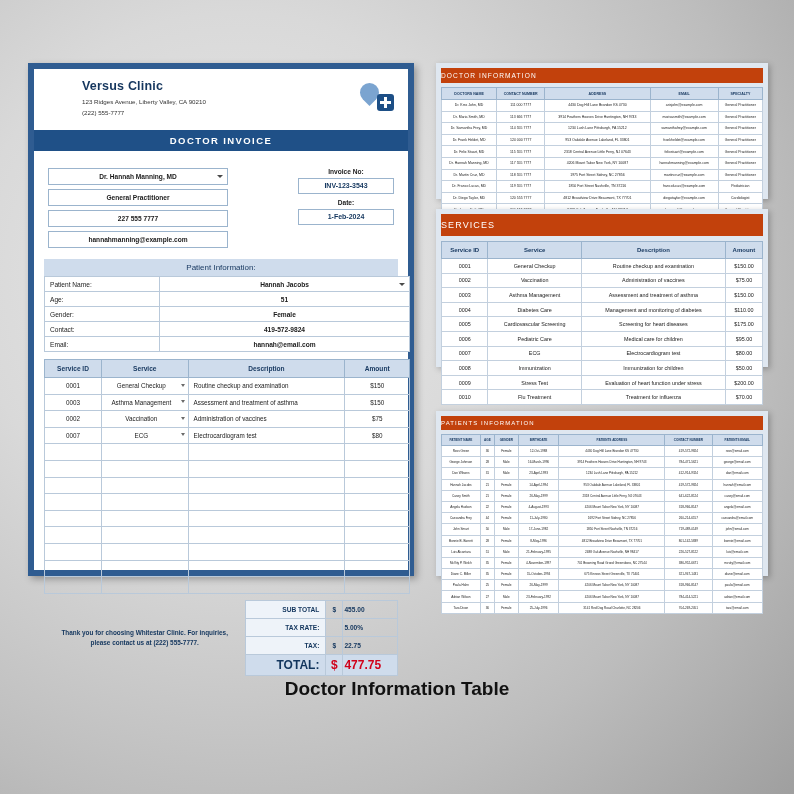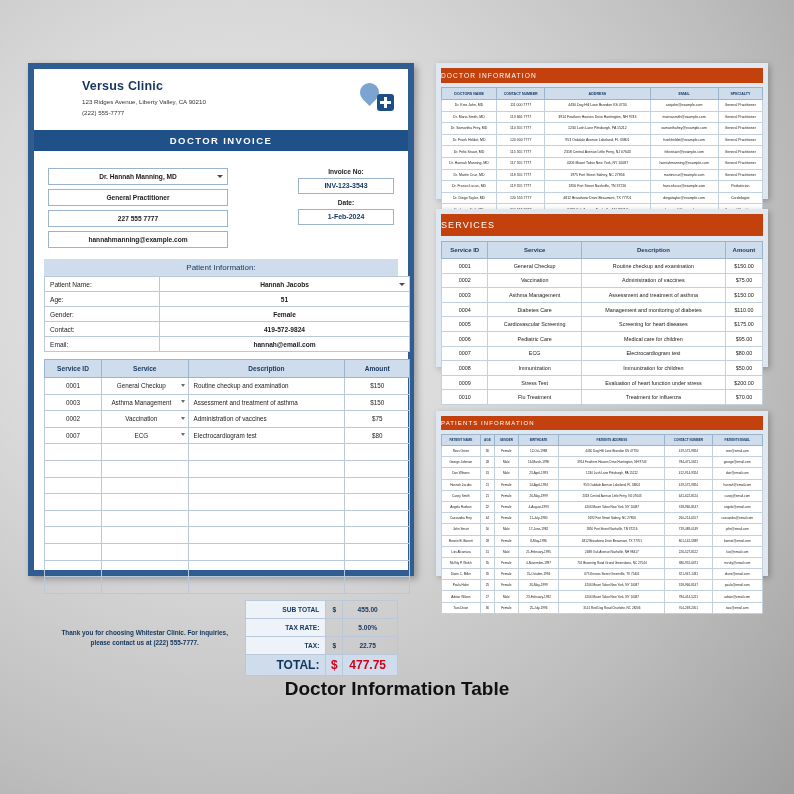--- a/index.html
+++ b/index.html
@@ -99,21 +99,21 @@
   .bottom{display:flex;margin:6px 10px 0 10px;gap:0;}
   .thanks{
     width:208px;font-size:6.4px;font-weight:bold;color:#12355d;text-align:center;
     display:flex;align-items:center;justify-content:center;padding:0 8px;box-sizing:border-box;
     line-height:1.5;
   }
   .totals{width:158px;}
   .totals tr td{border:1px solid #b9c9da;height:15px;font-size:6.6px;font-weight:bold;color:#12355d;}
   .totals td.lab{text-align:right;padding-right:6px;width:72px;background:#eef3f9;}
   .totals td.cur{width:14px;text-align:center;}
-  .totals td.num{text-align:center;padding-right:6px;}
+  .totals td.num{text-align:left;padding-right:6px;}
   .totals tr.grand td{background:#cfdcec;height:18px;font-size:12px;color:#12355d;}
   .totals tr.grand td.num{color:#d0021b;}
   .totals tr.grand td.cur{color:#d0021b;}
 
   
   .panel{
     position:absolute;background:#dfe7f0;box-shadow:2px 2px 6px rgba(0,0,0,.25);
     padding:5px;box-sizing:border-box;
   }
   .panel-title{

